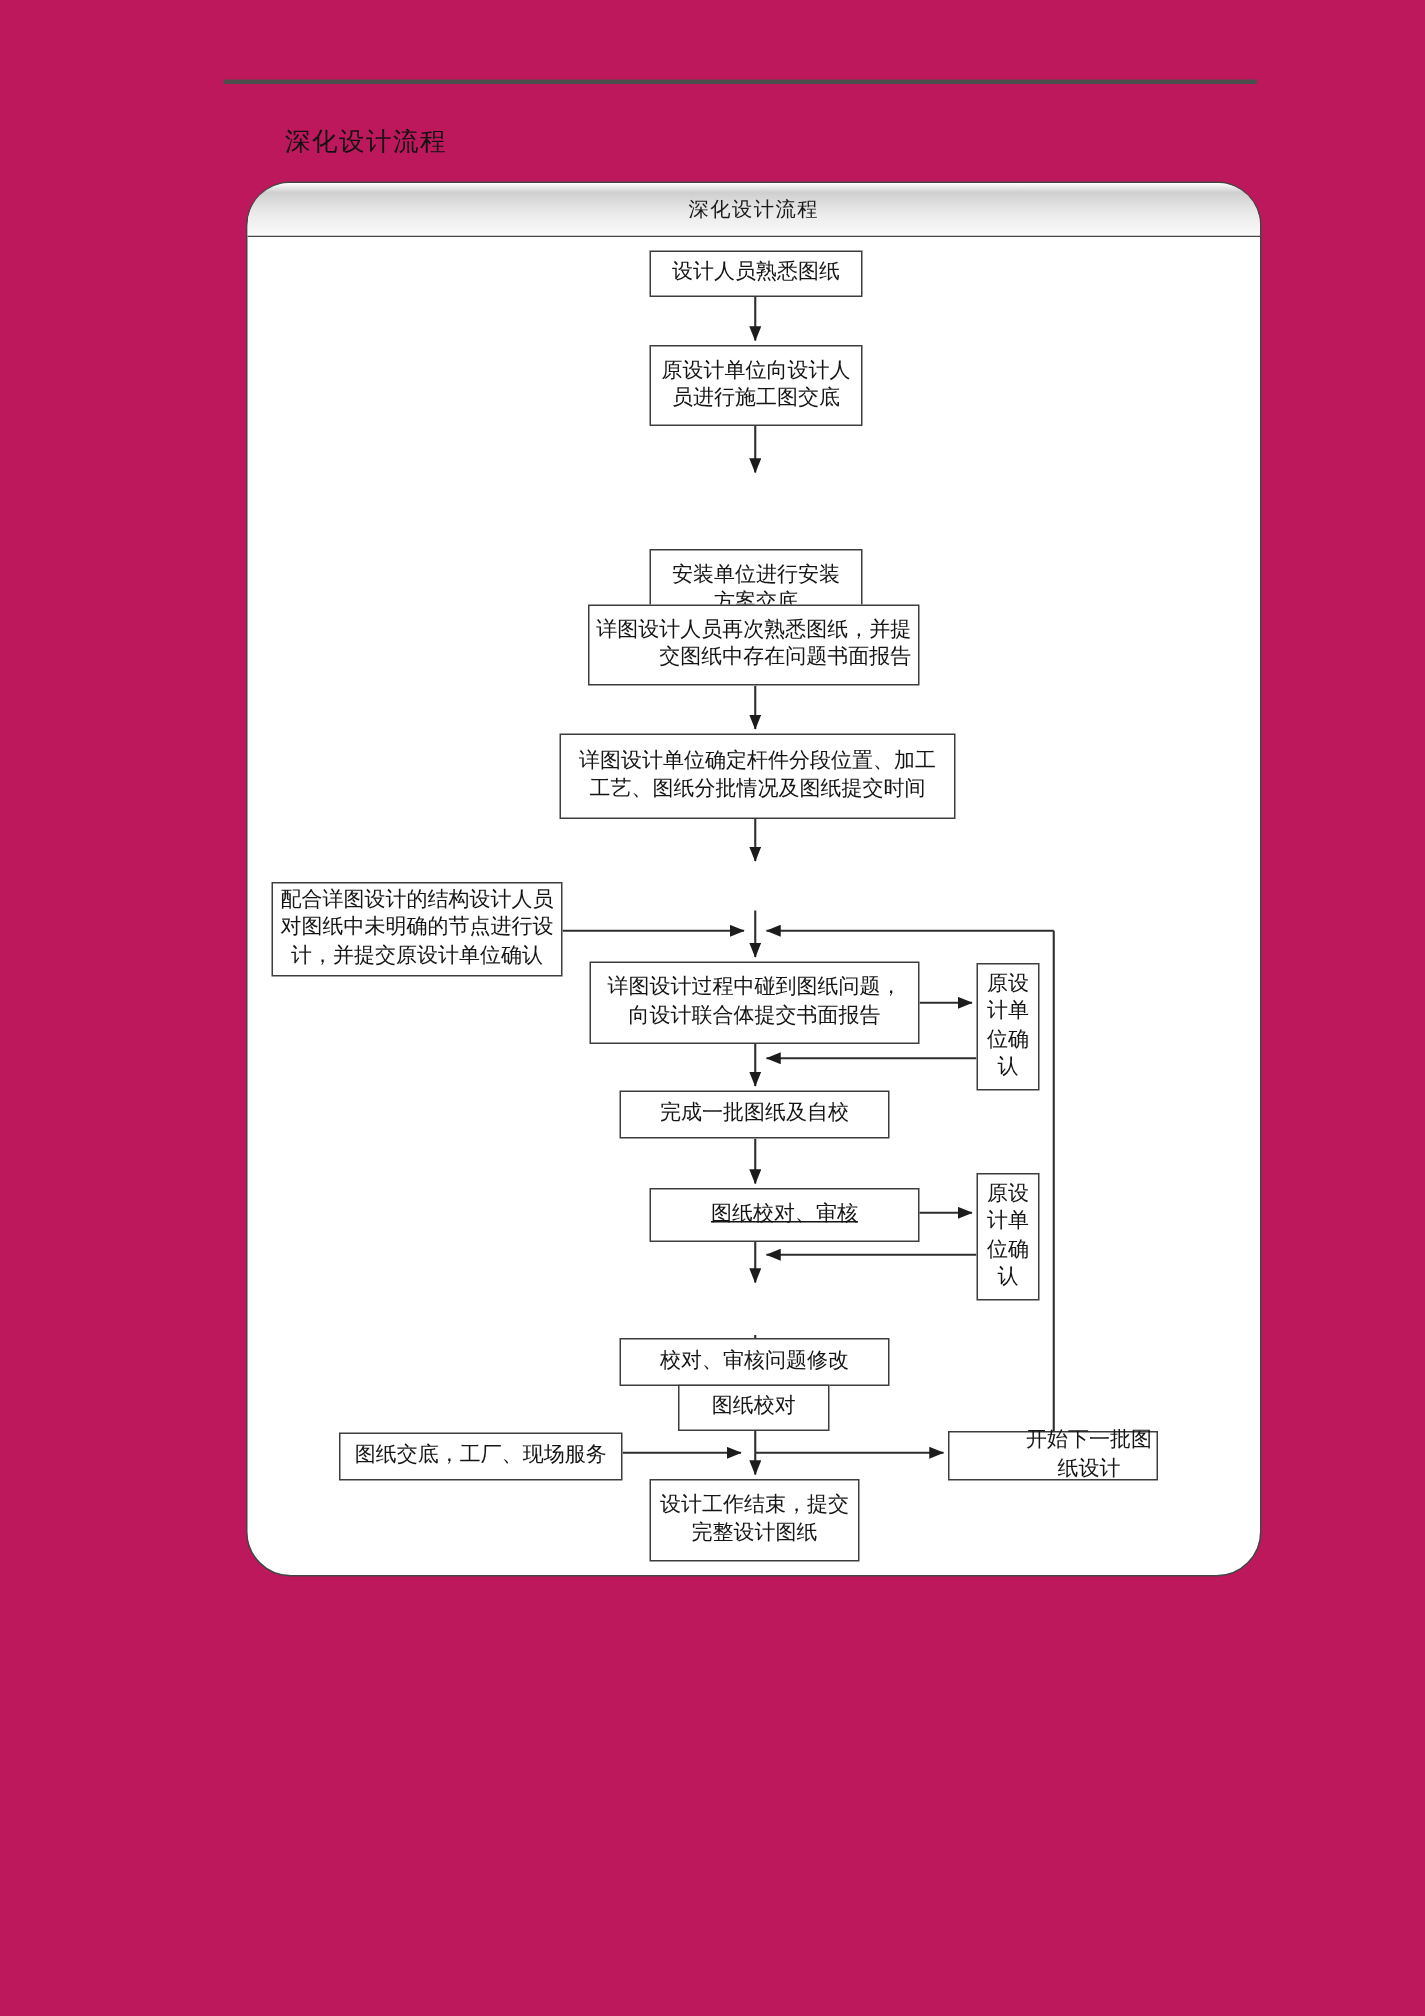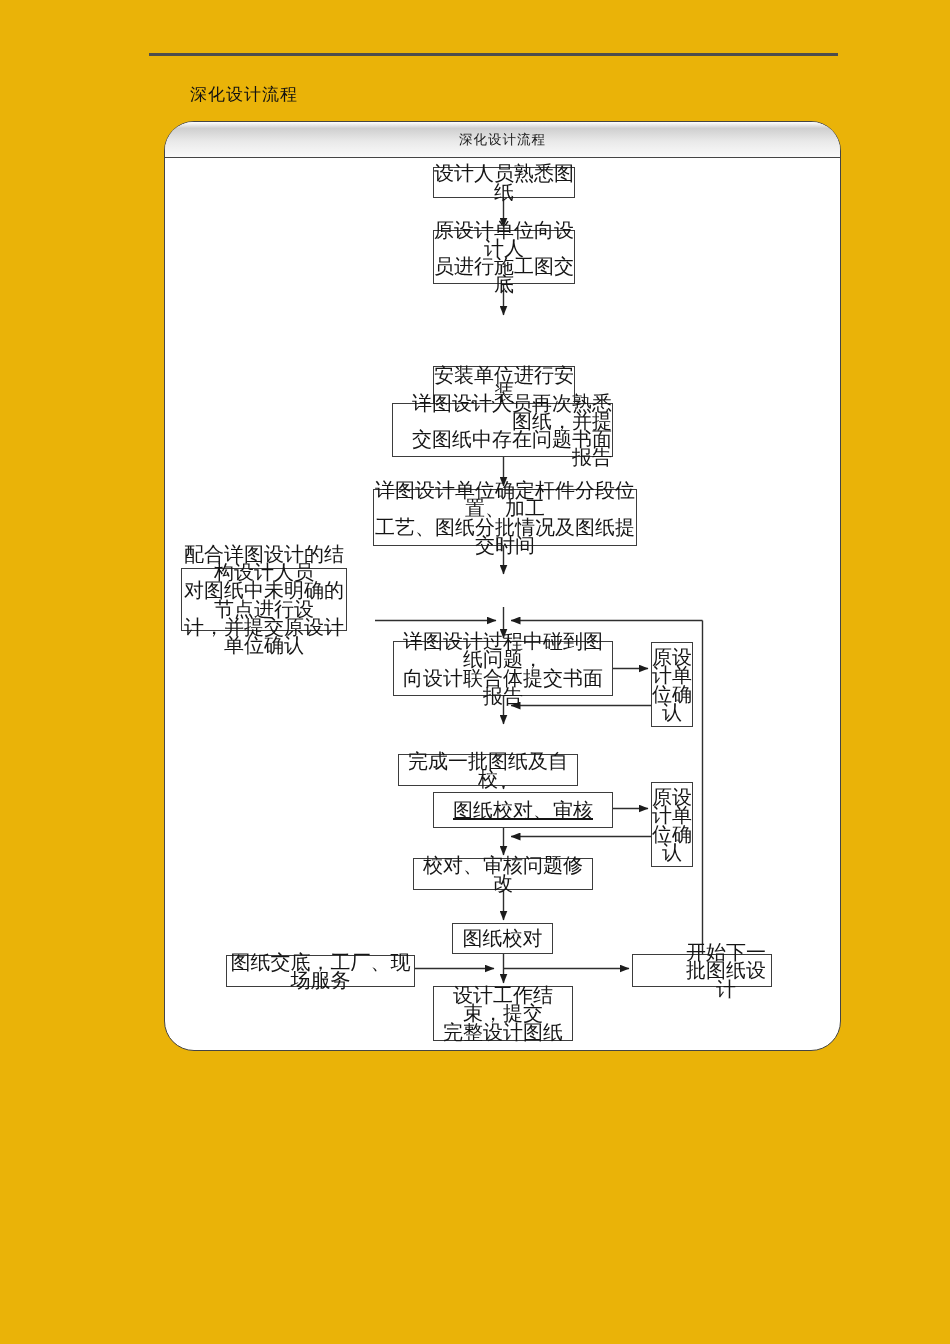--- a/index.html
+++ b/index.html
@@ -1,19 +1,19 @@
 <!DOCTYPE html>
 <html><head>
 <meta charset="utf-8">
 <style>
   html,body{margin:0;padding:0;background:#ffffff;}
   #page{
     position:relative;
     width:950px;height:1344px;
-    background:#eab308;
+    background:#be185d;
     font-family:"Liberation Serif","DejaVu Serif",serif;
     color:#1a1a1a;
     overflow:hidden;
   }
   .top-rule{
     position:absolute;left:149px;top:53px;width:689px;height:3px;
     background:#4d4d4d;
   }
   .page-heading{
     position:absolute;left:190px;top:83px;
@@ -33,38 +33,38 @@
     box-sizing:border-box;
   }
   .panel-title{font-size:13.5px;letter-spacing:1px;color:#1a1a1a;}
   svg.connectors{position:absolute;left:0;top:0;z-index:2;}
   .node{
     position:absolute;z-index:3;
     box-sizing:border-box;
     border:1.4px solid #3d3d3d;background:#ffffff;
     display:flex;align-items:center;justify-content:center;
     text-align:center;
-    font-size:20px;line-height:18.2px;
+    font-size:14px;line-height:18.2px;
     white-space:pre-line;
     color:#151515;
   }
   
   #n1  {left:433px;top:167px;width:142px;height:31px;}
   #n2  {left:433px;top:230px;width:142px;height:54px;}
   #n3  {left:433px;top:318px;width:142px;height:54px;margin-top:48px;}
   #n4  {left:392px;top:403px;width:221px;height:54px;text-align:right;}
   #n5  {left:373px;top:489px;width:264px;height:57px;}
   #n6  {left:413px;top:577px;width:180px;height:30px;}
   #n7  {left:393px;top:641px;width:220px;height:55px;}
-  #n8  {left:398px;top:727px;width:180px;height:32px;margin-top:27px;}
+  #n8  {left:413px;top:727px;width:180px;height:32px;}
   #n9  {left:433px;top:792px;width:180px;height:36px;text-decoration:underline;}
-  #n10 {left:413px;top:858px;width:180px;height:32px;}
+  #n10 {left:413px;top:892px;width:180px;height:32px;}
   #n11 {left:452px;top:923px;width:101px;height:31px;}
   #n12 {left:433px;top:986px;width:140px;height:55px;}
-  #leftSupport{left:181px;top:568px;width:166px;height:63px;text-align:center;}
+  #leftSupport{left:181px;top:588px;width:194px;height:63px;text-align:center;}
   #service    {left:226px;top:955px;width:189px;height:32px;}
   #confirm1   {left:651px;top:642px;width:42px;height:85px;}
   #confirm2   {left:651px;top:782px;width:42px;height:85px;}
   #nextBatch  {left:632px;top:954px;width:140px;height:33px;padding-left:48px;}
 </style>
 </head>
 <body>
 
 <div id="page">
 

